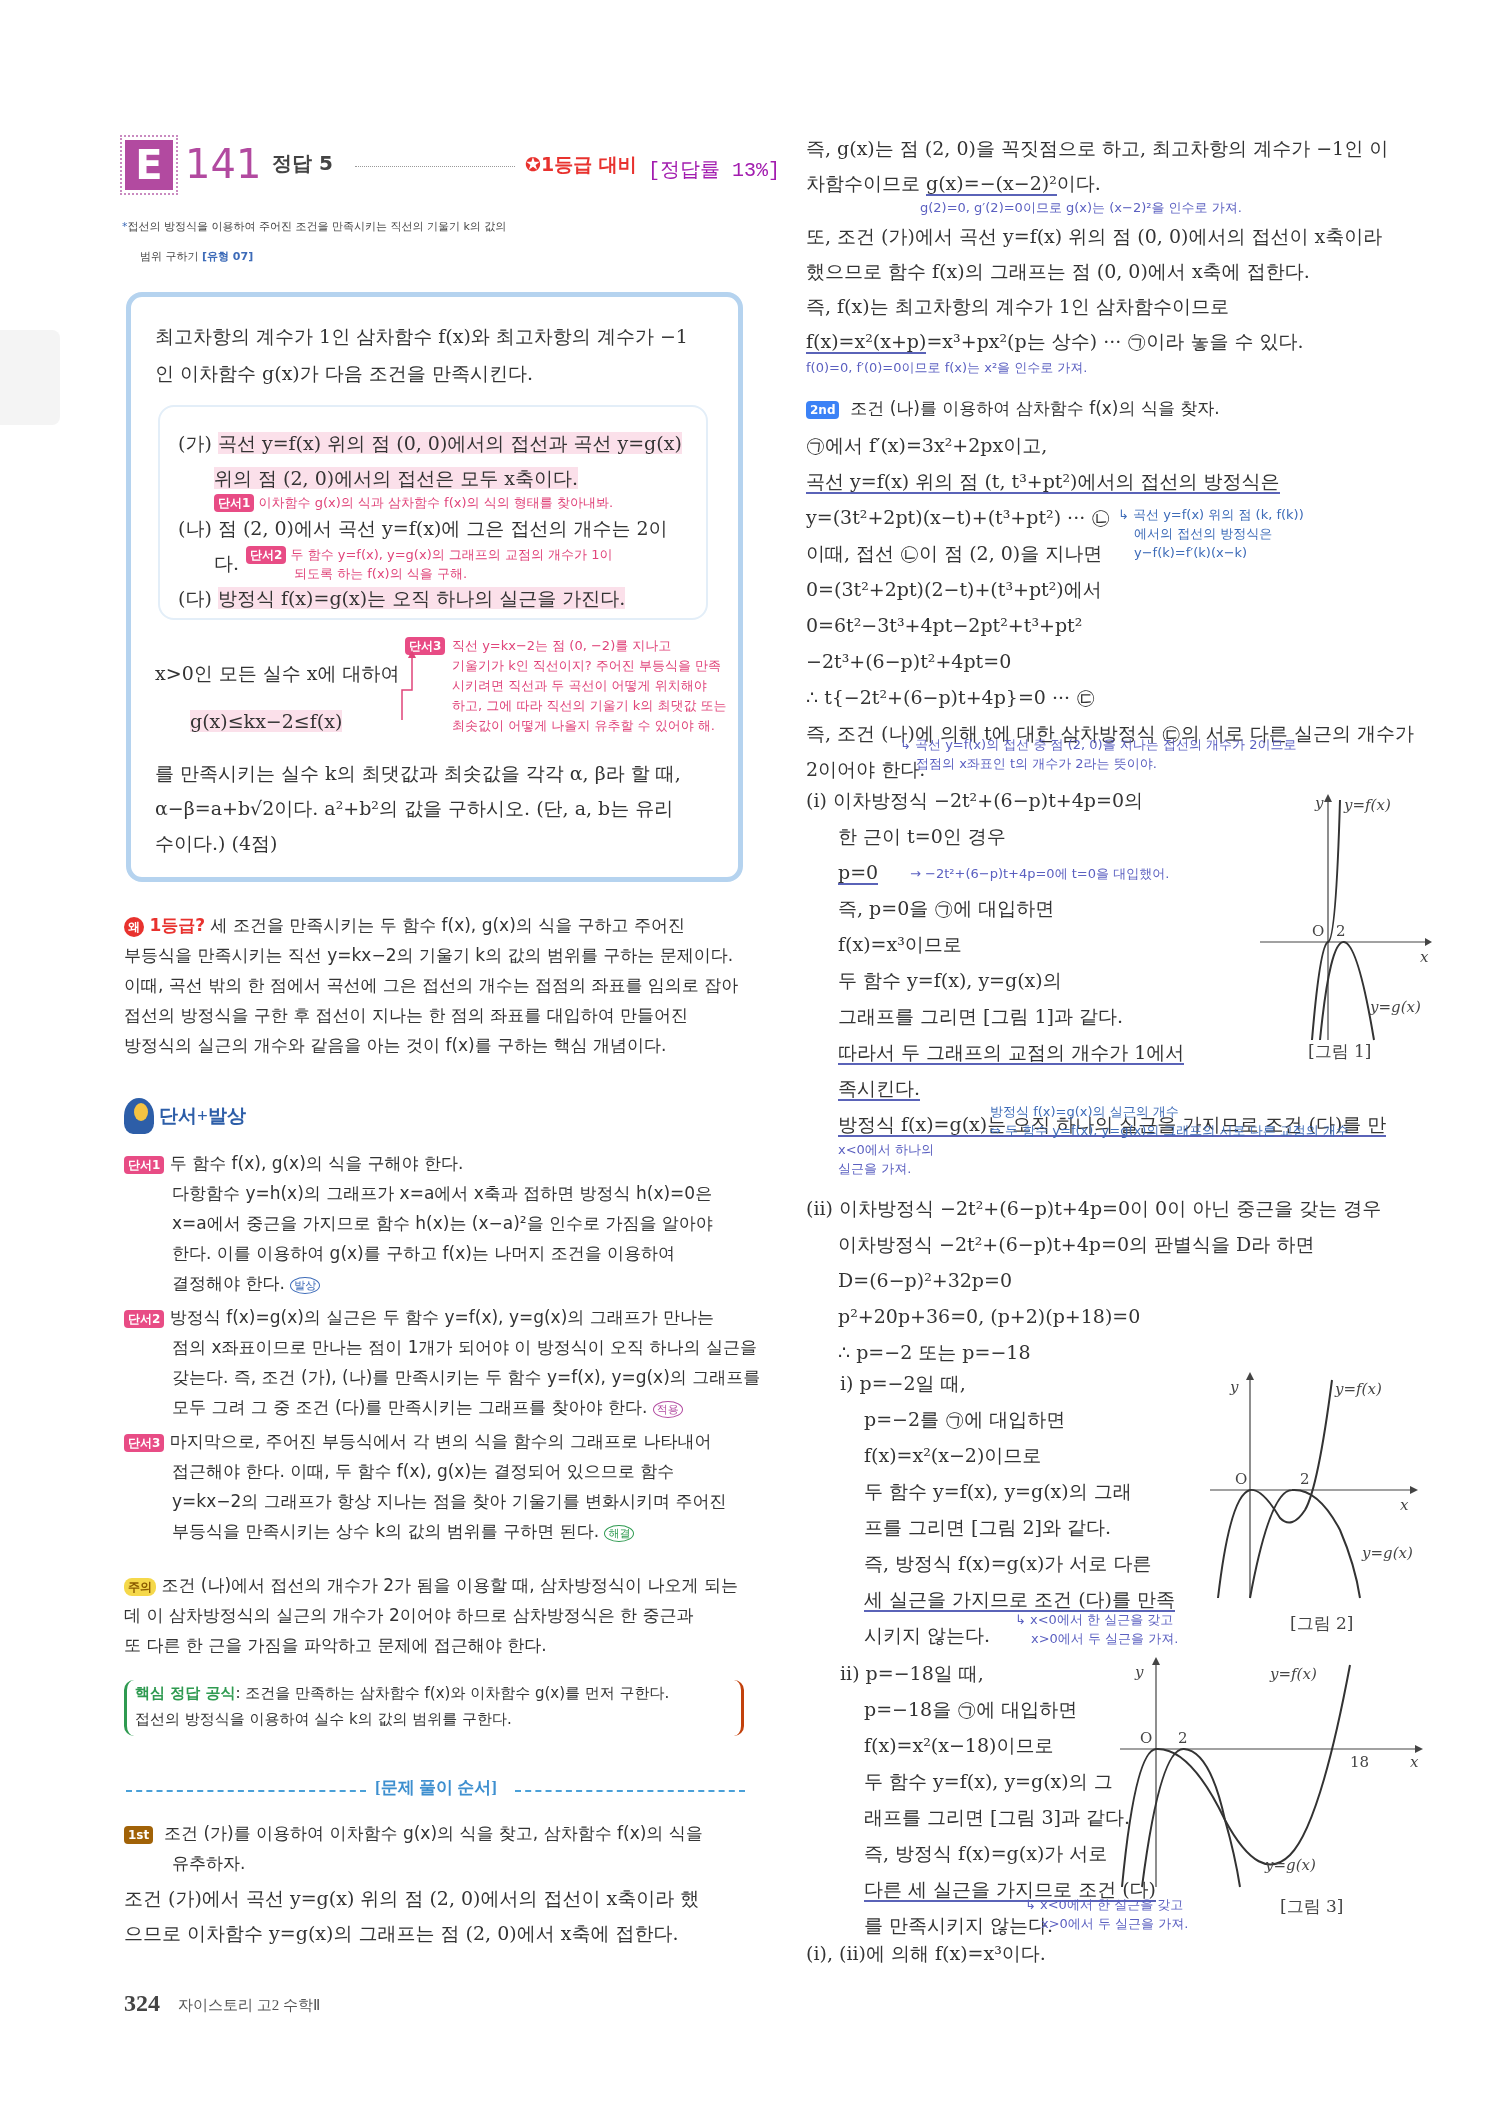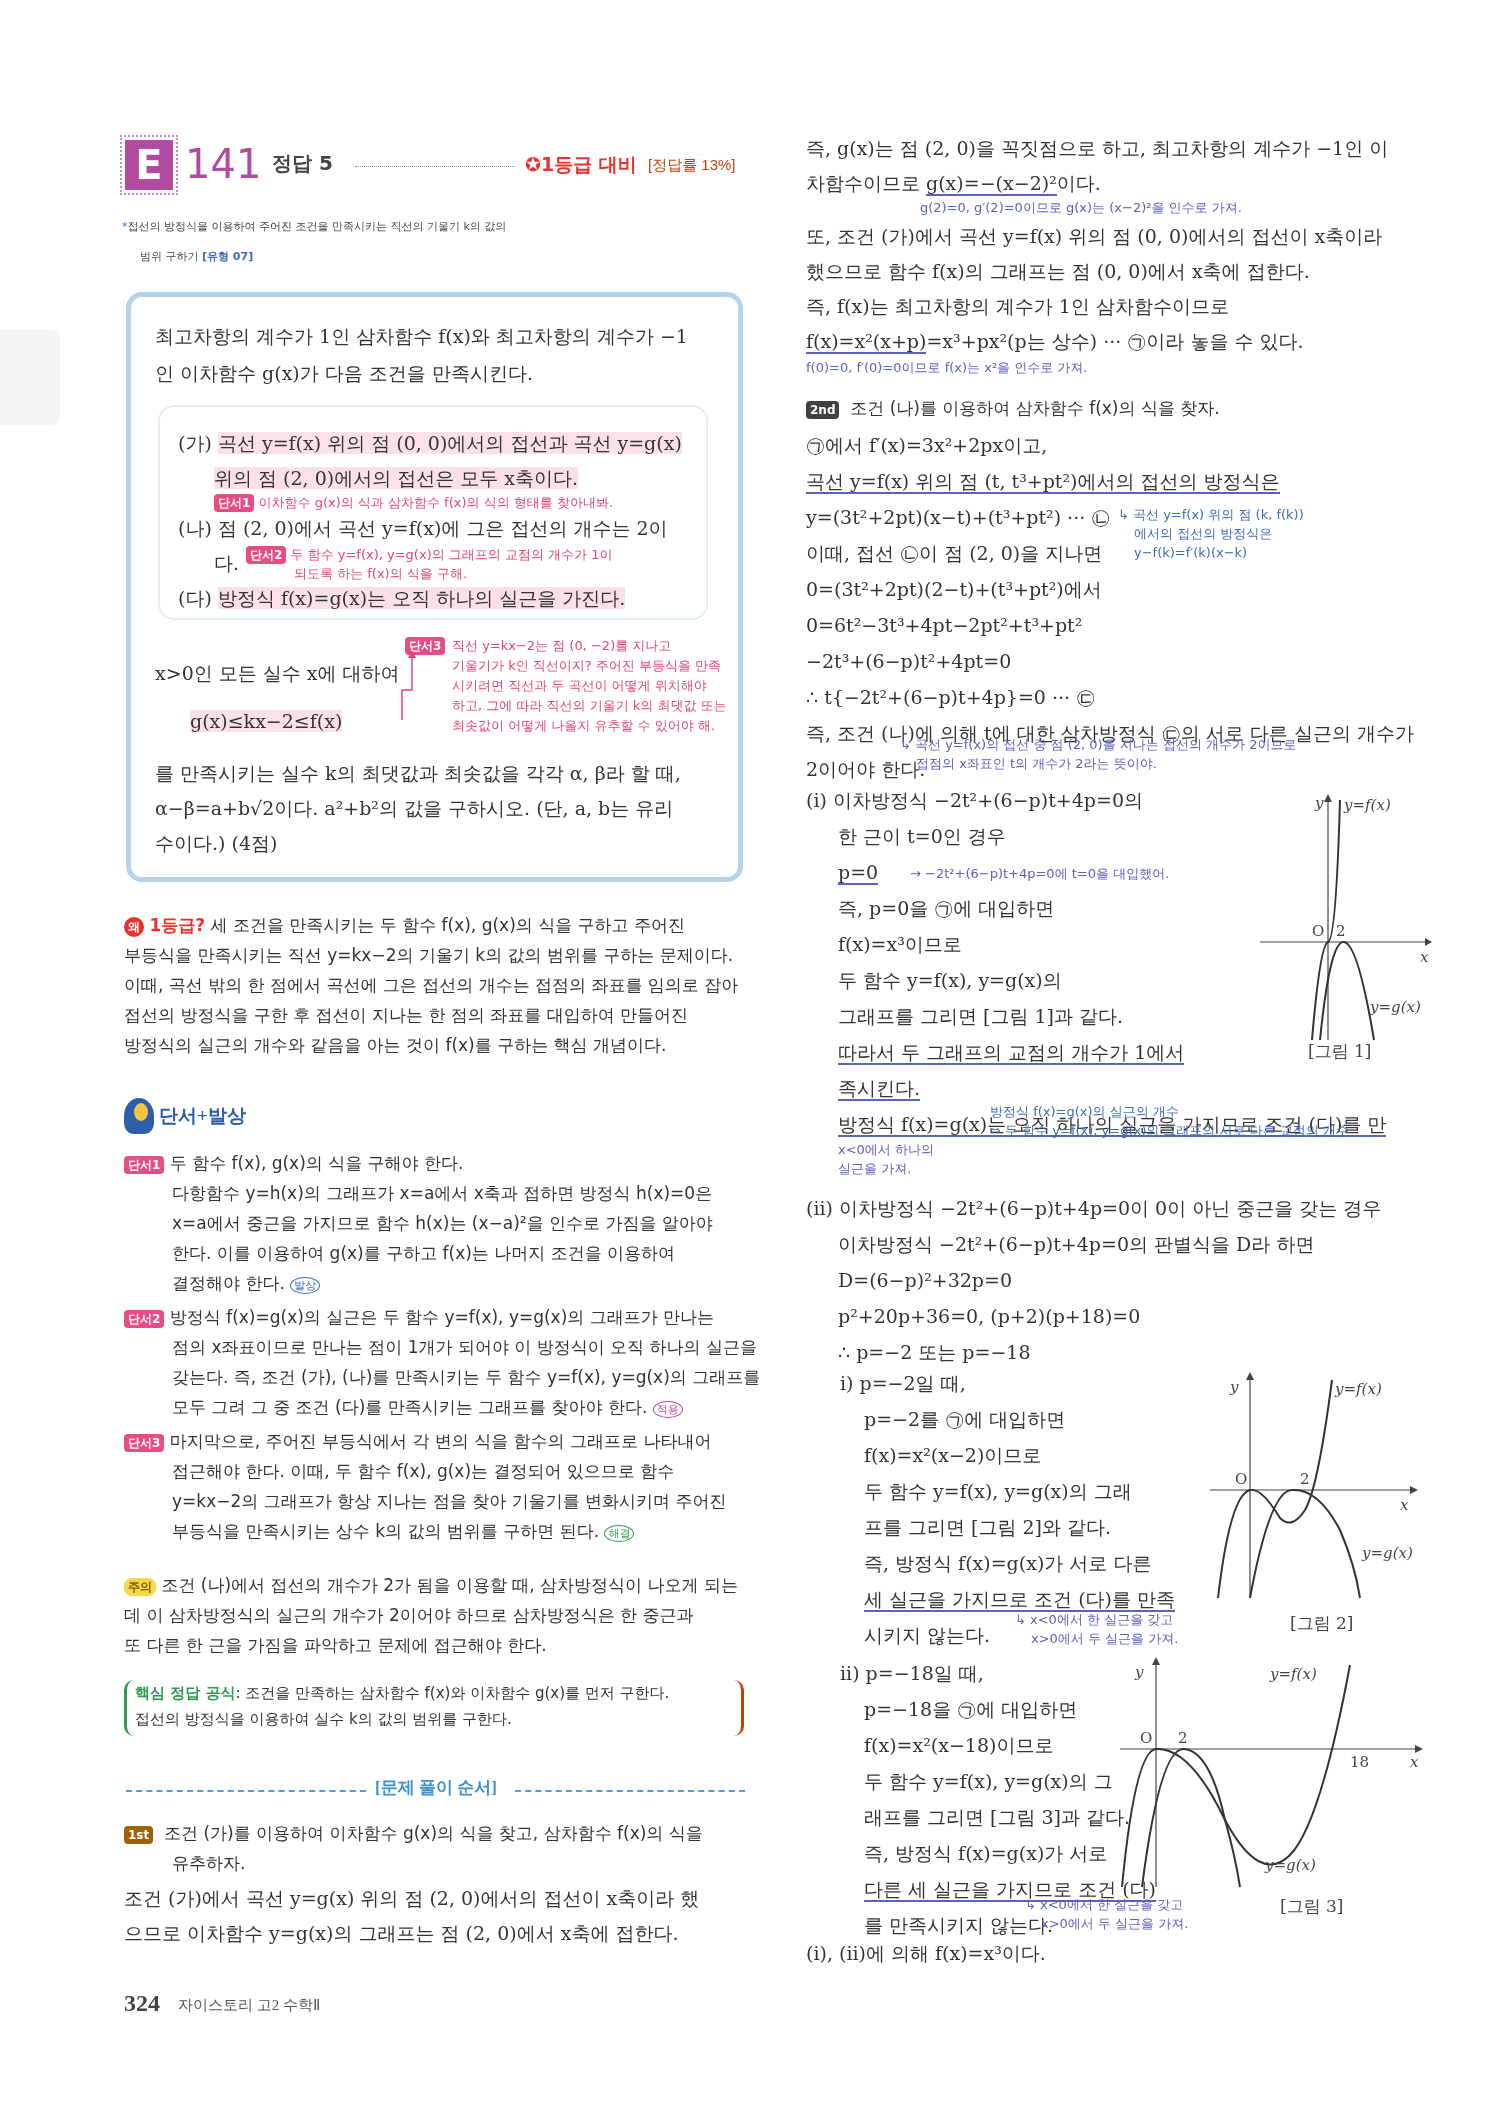--- a/index.html
+++ b/index.html
@@ -14,21 +14,21 @@
 .badge{display:inline-block;border-radius:4px;color:#fff;font-family:"DejaVu Sans",sans-serif;font-weight:bold;font-size:12px;padding:1px 4px;line-height:16px}
 .pinkbadge{background:#e84c85}
 .hl{background:#fbe0ea}
 .ul{border-bottom:2px solid #5a63b8}
 
 #e-box{left:125px;top:140px;width:48px;height:50px;background:#b24aa0;color:#fff;font-family:"DejaVu Sans",sans-serif;font-weight:bold;font-size:40px;text-align:center;line-height:50px;outline:2px dotted #c98ac0;outline-offset:3px}
 #prob-num{left:185px;top:138px;font-family:"DejaVu Sans",sans-serif;font-size:40px;color:#b24aa0;line-height:52px}
 #answer{left:272px;top:150px;font-family:"DejaVu Sans",sans-serif;font-size:20px;font-weight:bold;color:#444}
 #dots{left:355px;top:166px;width:160px;border-top:1px dotted #999}
 #grade{left:525px;top:152px;font-family:"DejaVu Sans",sans-serif;font-size:19px;font-weight:bold;color:#e8322e}
-#rate{left:648px;top:156px;font-family:Liberation Sans, sans-serif;font-size:15px;color:#c2410c}
+#rate{left:648px;top:156px;font-family:Liberation Mono, monospace;font-size:20px;color:#a21caf}
 #topic{left:122px;top:212px;font-family:"DejaVu Sans",sans-serif;font-size:11px;line-height:30px;color:#444;width:620px}
 #topic .star{color:#3d6bb8}
 #topic .type{color:#3d6bb8;font-weight:bold}
 
 #problem-box{left:126px;top:292px;width:617px;height:590px;border:5px solid #b5d3ef;border-radius:16px;background:#fff}
 #cond-box{left:158px;top:405px;width:550px;height:215px;border:2px solid #e3eef8;border-radius:16px}
 
 #side-tab{left:0;top:330px;width:60px;height:95px;background:#f4f4f4;border-radius:0 8px 8px 0}
 
 .dash{border-top:2px dashed #4aa0d8}
@@ -152,21 +152,21 @@
 
 <div class="abs line serif" style="left:806px;top:130px">즉, g(x)는 점 (2, 0)을 꼭짓점으로 하고, 최고차항의 계수가 −1인 이</div>
 <div class="abs line serif" style="left:806px;top:165px"><span>차함수이므로 </span><span class="ul">g(x)=−(x−2)²</span><span>이다.</span></div>
 <div class="abs note" style="left:920px;top:198px">g(2)=0, g′(2)=0이므로 g(x)는 (x−2)²을 인수로 가져.</div>
 <div class="abs line serif" style="left:806px;top:218px">또, 조건 (가)에서 곡선 y=f(x) 위의 점 (0, 0)에서의 접선이 x축이라</div>
 <div class="abs line serif" style="left:806px;top:253px">했으므로 함수 f(x)의 그래프는 점 (0, 0)에서 x축에 접한다.</div>
 <div class="abs line serif" style="left:806px;top:288px">즉, f(x)는 최고차항의 계수가 1인 삼차함수이므로</div>
 <div class="abs line serif" style="left:806px;top:323px"><span class="ul">f(x)=x²(x+p)</span><span>=x³+px²(p는 상수) ··· ㉠이라 놓을 수 있다.</span></div>
 <div class="abs note" style="left:806px;top:358px">f(0)=0, f′(0)=0이므로 f(x)는 x²을 인수로 가져.</div>
 
-<div class="abs sline" style="left:806px;top:393px"><span class="badge" style="background:#404040">2nd</span> &nbsp;<span>조건 (나)를 이용하여 삼차함수 f(x)의 식을 찾자.</span></div>
+<div class="abs sline" style="left:806px;top:393px"><span class="badge" style="background:#3b82f6">2nd</span> &nbsp;<span>조건 (나)를 이용하여 삼차함수 f(x)의 식을 찾자.</span></div>
 
 <div class="abs" style="left:806px;top:427px">
   <div class="line serif">㉠에서 f′(x)=3x²+2px이고,</div>
   <div class="line serif"><span class="ul">곡선 y=f(x) 위의 점 (t, t³+pt²)에서의 접선의 방정식은</span></div>
   <div class="line serif">y=(3t²+2pt)(x−t)+(t³+pt²) ··· ㉡</div>
   <div class="line serif">이때, 접선 ㉡이 점 (2, 0)을 지나면</div>
   <div class="line serif">0=(3t²+2pt)(2−t)+(t³+pt²)에서</div>
   <div class="line serif">0=6t²−3t³+4pt−2pt²+t³+pt²</div>
   <div class="line serif">−2t³+(6−p)t²+4pt=0</div>
   <div class="line serif">∴ t{−2t²+(6−p)t+4p}=0 ··· ㉢</div>

